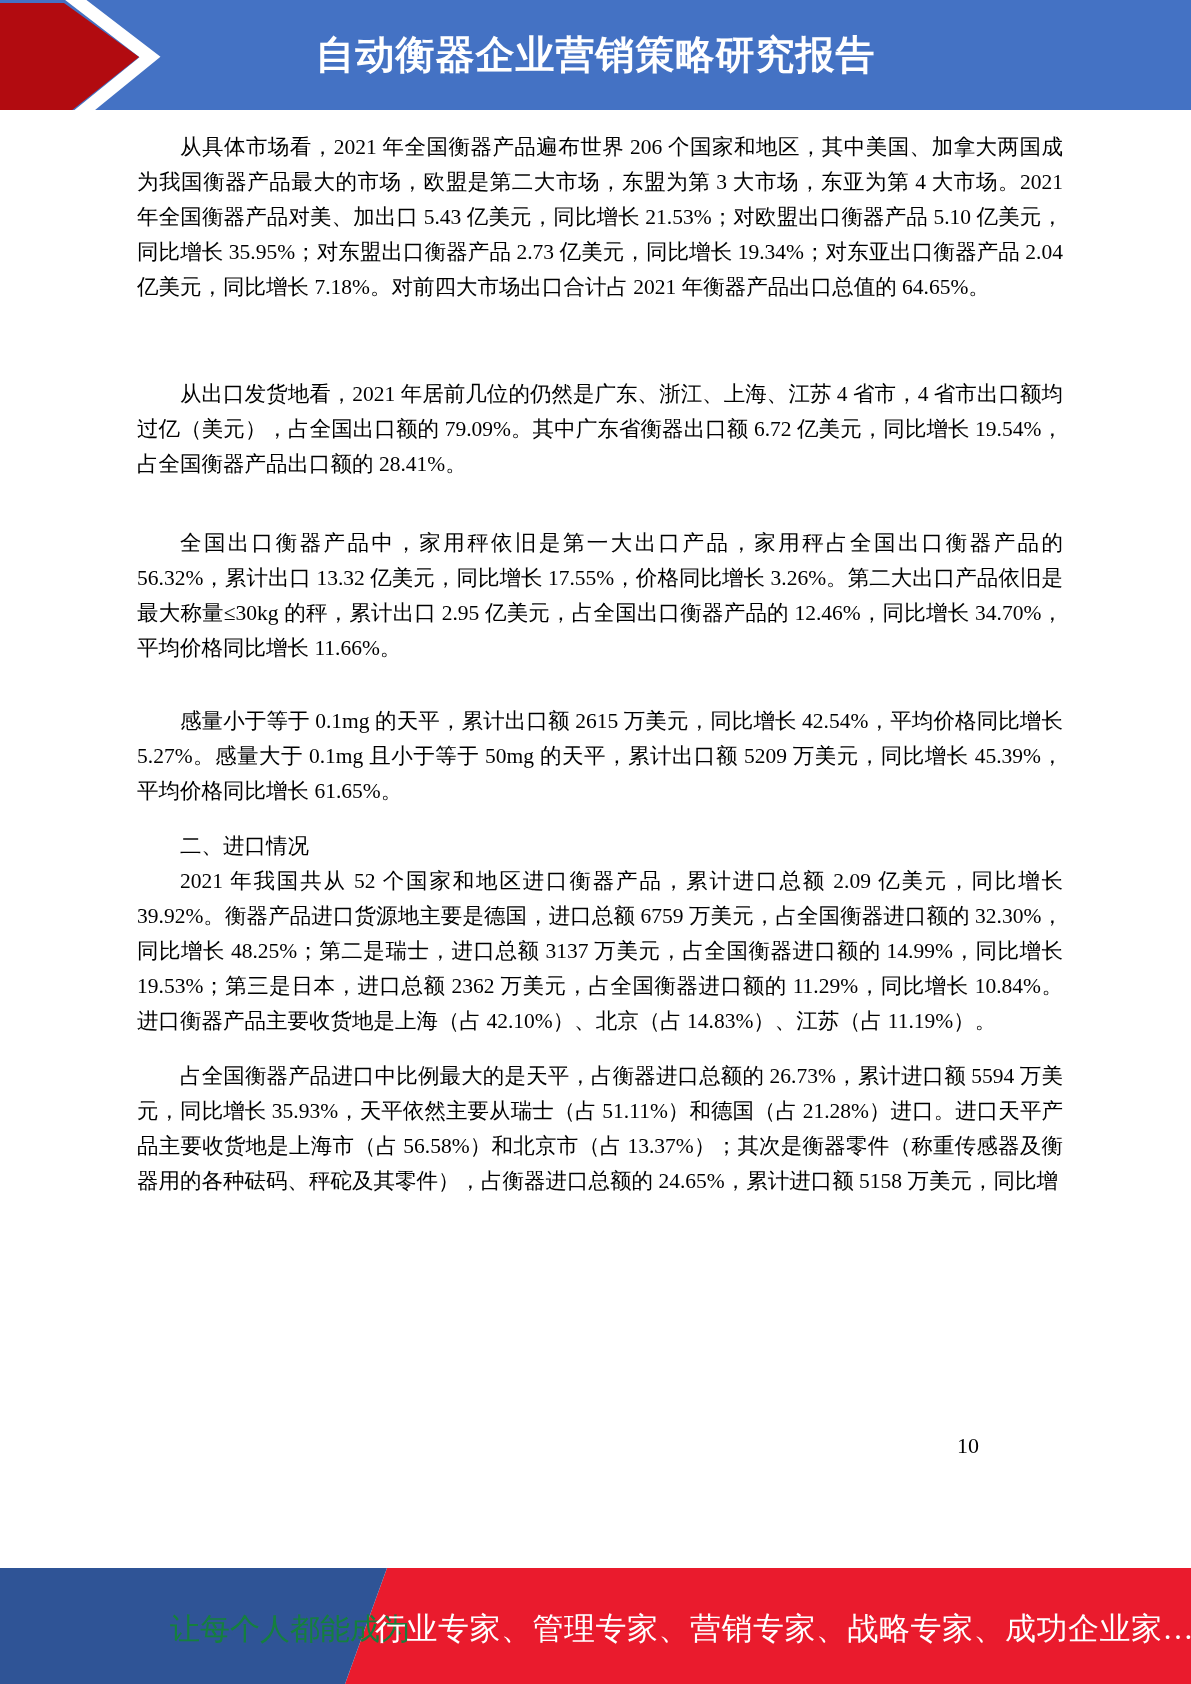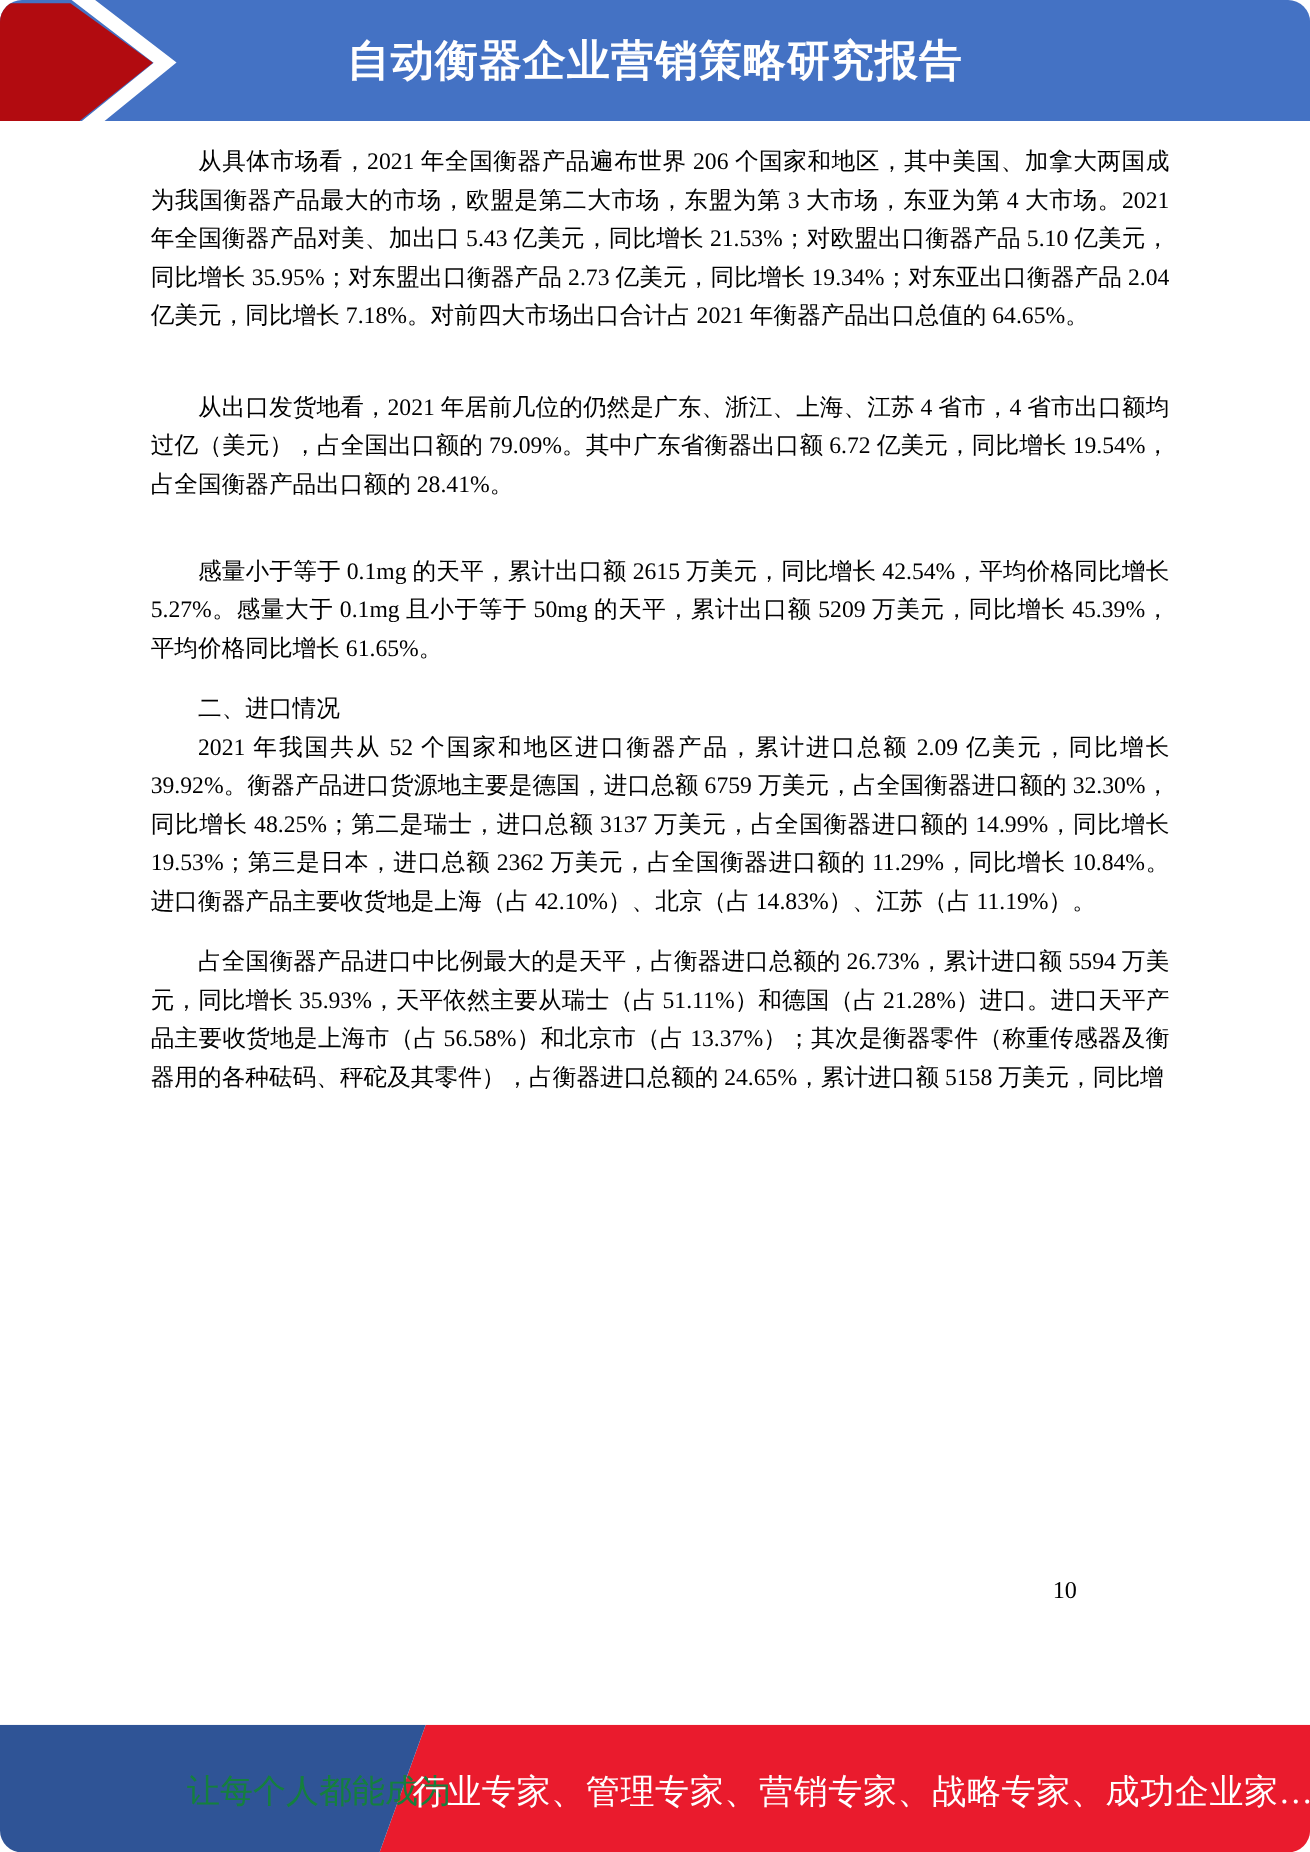--- a/index.html
+++ b/index.html
@@ -3,21 +3,20 @@
 <meta charset="utf-8">
 <style>
   html,body{margin:0;padding:0;background:#ffffff;}
   .page{
     position:relative;
     width:1191px;height:1684px;
     background:#ffffff;
     overflow:hidden;
     font-family:"Liberation Serif","DejaVu Serif",serif;
     color:#000000;
-    border-radius:20px;
   }
   
   .header-band{
     position:absolute;top:0;left:0;width:1191px;height:110px;
   }
   .header-band svg{display:block;}
   .header-title{
     position:absolute;top:0;left:0;width:1191px;height:110px;
     display:flex;align-items:center;justify-content:center;
     font-family:"Liberation Sans","DejaVu Sans",sans-serif;
@@ -27,21 +26,21 @@
   }
   
   .content{
     position:absolute;top:130px;left:137px;width:926px;
     font-size:21.5px;line-height:35px;
     text-align:justify;text-justify:inter-ideograph;
   }
   .para{margin:0;}
   .para.indent{text-indent:2em;}
   .m58{margin-bottom:58px;}
-  .m48{margin-bottom:48px;}
+  .m48{margin-bottom:72px;}
   .m44{margin-bottom:44px;}
   .m38{margin-bottom:38px;}
   .m28{}
   .m20{margin-bottom:20px;}
   .page-number{
     position:absolute;top:1430px;right:212px;
     font-size:22px;line-height:32px;color:#000000;
   }
   
   .footer-band{
@@ -69,20 +68,21 @@
       <rect x="0" y="0" width="1191" height="110" fill="#4472c4"></rect>
       <polyline points="68,-6 150,57 70,122" fill="none" stroke-width="13" stroke-linejoin="miter" stroke="#ffffff"></polyline>
       <polygon points="0,3 64,3 139,57 71,111 0,111" fill="#b20b10"></polygon>
     </svg>
     <div class="header-title">自动衡器企业营销策略研究报告</div>
   </div>
 
   <div class="content">
     <p class="para indent m48">从具体市场看，2021 年全国衡器产品遍布世界 206 个国家和地区，其中美国、加拿大两国成为我国衡器产品最大的市场，欧盟是第二大市场，东盟为第 3 大市场，东亚为第 4 大市场。2021 年全国衡器产品对美、加出口 5.43 亿美元，同比增长 21.53%；对欧盟出口衡器产品 5.10 亿美元，同比增长 35.95%；对东盟出口衡器产品 2.73 亿美元，同比增长 19.34%；对东亚出口衡器产品 2.04 亿美元，同比增长 7.18%。对前四大市场出口合计占 2021 年衡器产品出口总值的 64.65%。</p>
     <p class="para indent m44">从出口发货地看，2021 年居前几位的仍然是广东、浙江、上海、江苏 4 省市，4 省市出口额均过亿（美元），占全国出口额的 79.09%。其中广东省衡器出口额 6.72 亿美元，同比增长 19.54%，占全国衡器产品出口额的 28.41%。</p>
+    <p class="para indent m38">全国出口衡器产品中，家用秤依旧是第一大出口产品，家用秤占全国出口衡器产品的 56.32%，累计出口 13.32 亿美元，同比增长 17.55%，价格同比增长 3.26%。第二大出口产品依旧是最大称量≤30kg 的秤，累计出口 2.95 亿美元，占全国出口衡器产品的 12.46%，同比增长 34.70%，平均价格同比增长 11.66%。</p>
     <p class="para indent m20">感量小于等于 0.1mg 的天平，累计出口额 2615 万美元，同比增长 42.54%，平均价格同比增长 5.27%。感量大于 0.1mg 且小于等于 50mg 的天平，累计出口额 5209 万美元，同比增长 45.39%，平均价格同比增长 61.65%。</p>
     <p class="para indent m28">二、进口情况</p>
     <p class="para indent m20">2021 年我国共从 52 个国家和地区进口衡器产品，累计进口总额 2.09 亿美元，同比增长 39.92%。衡器产品进口货源地主要是德国，进口总额 6759 万美元，占全国衡器进口额的 32.30%，同比增长 48.25%；第二是瑞士，进口总额 3137 万美元，占全国衡器进口额的 14.99%，同比增长 19.53%；第三是日本，进口总额 2362 万美元，占全国衡器进口额的 11.29%，同比增长 10.84%。进口衡器产品主要收货地是上海（占 42.10%）、北京（占 14.83%）、江苏（占 11.19%）。</p>
     <p class="para indent">占全国衡器产品进口中比例最大的是天平，占衡器进口总额的 26.73%，累计进口额 5594 万美元，同比增长 35.93%，天平依然主要从瑞士（占 51.11%）和德国（占 21.28%）进口。进口天平产品主要收货地是上海市（占 56.58%）和北京市（占 13.37%）；其次是衡器零件（称重传感器及衡器用的各种砝码、秤砣及其零件），占衡器进口总额的 24.65%，累计进口额 5158 万美元，同比增</p>
   </div>
 
   <div class="page-number">10</div>
 
   <div class="footer-band">
     <svg width="1191" height="116" viewBox="0 0 1191 116">

